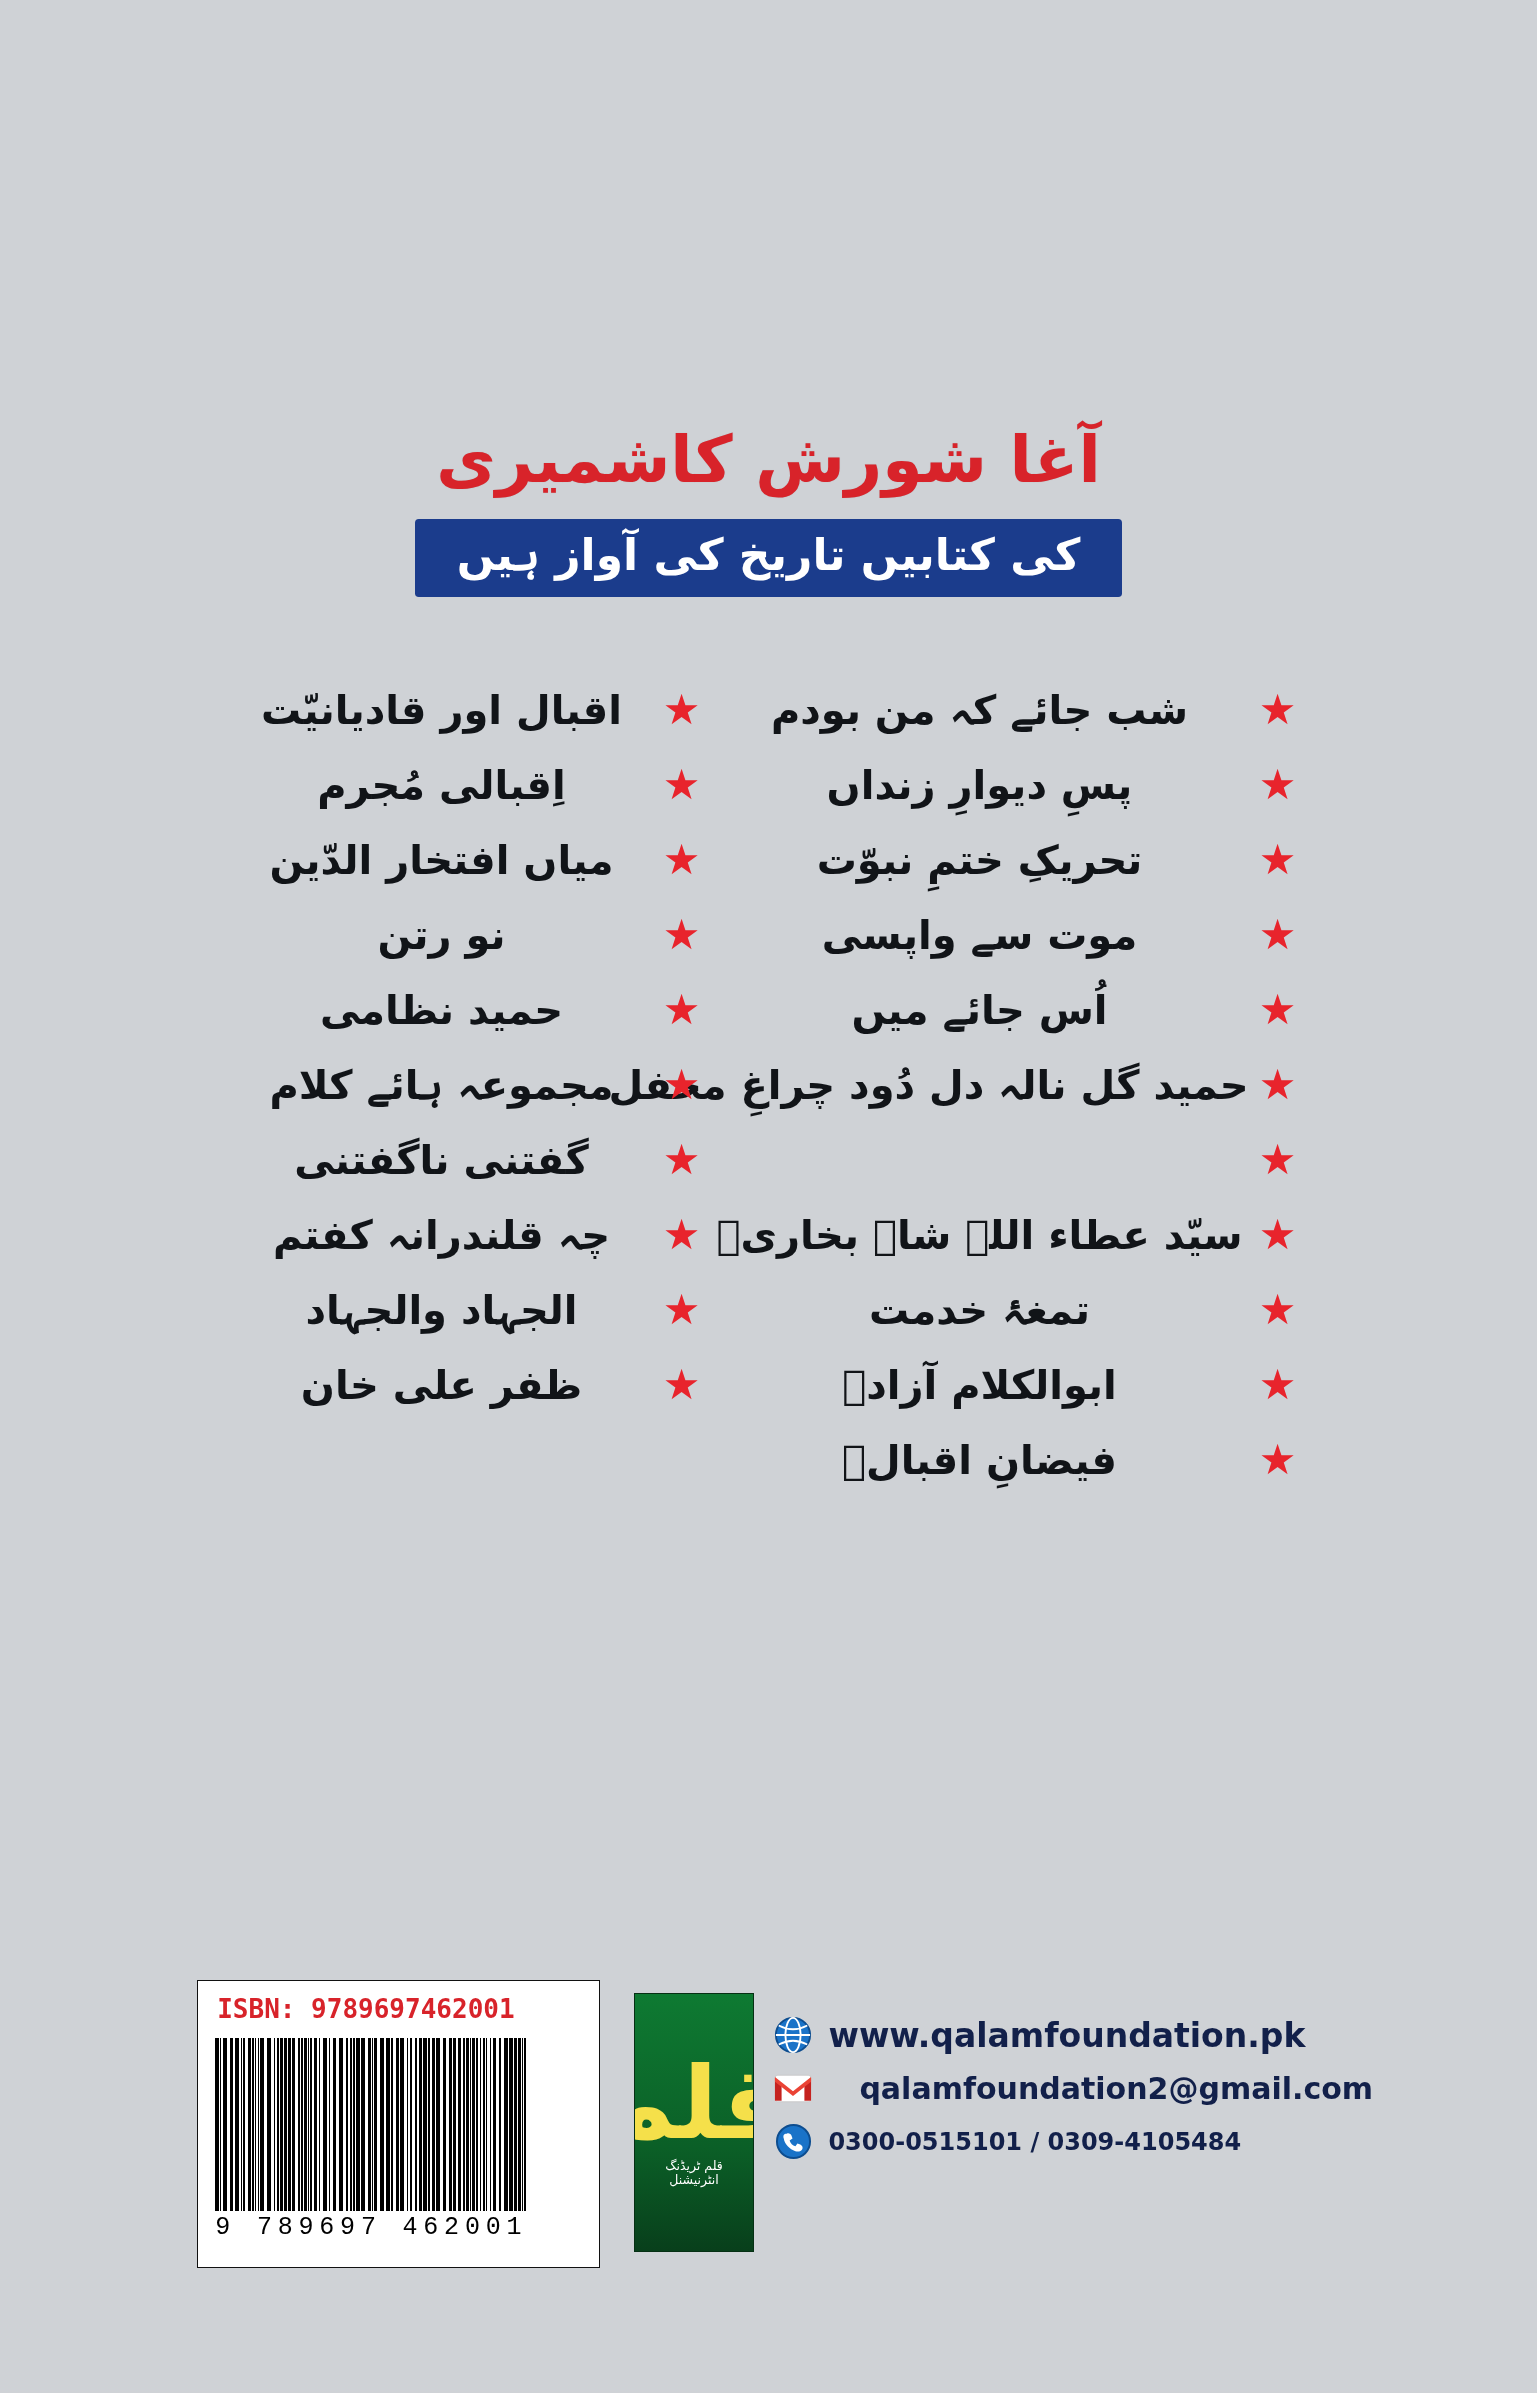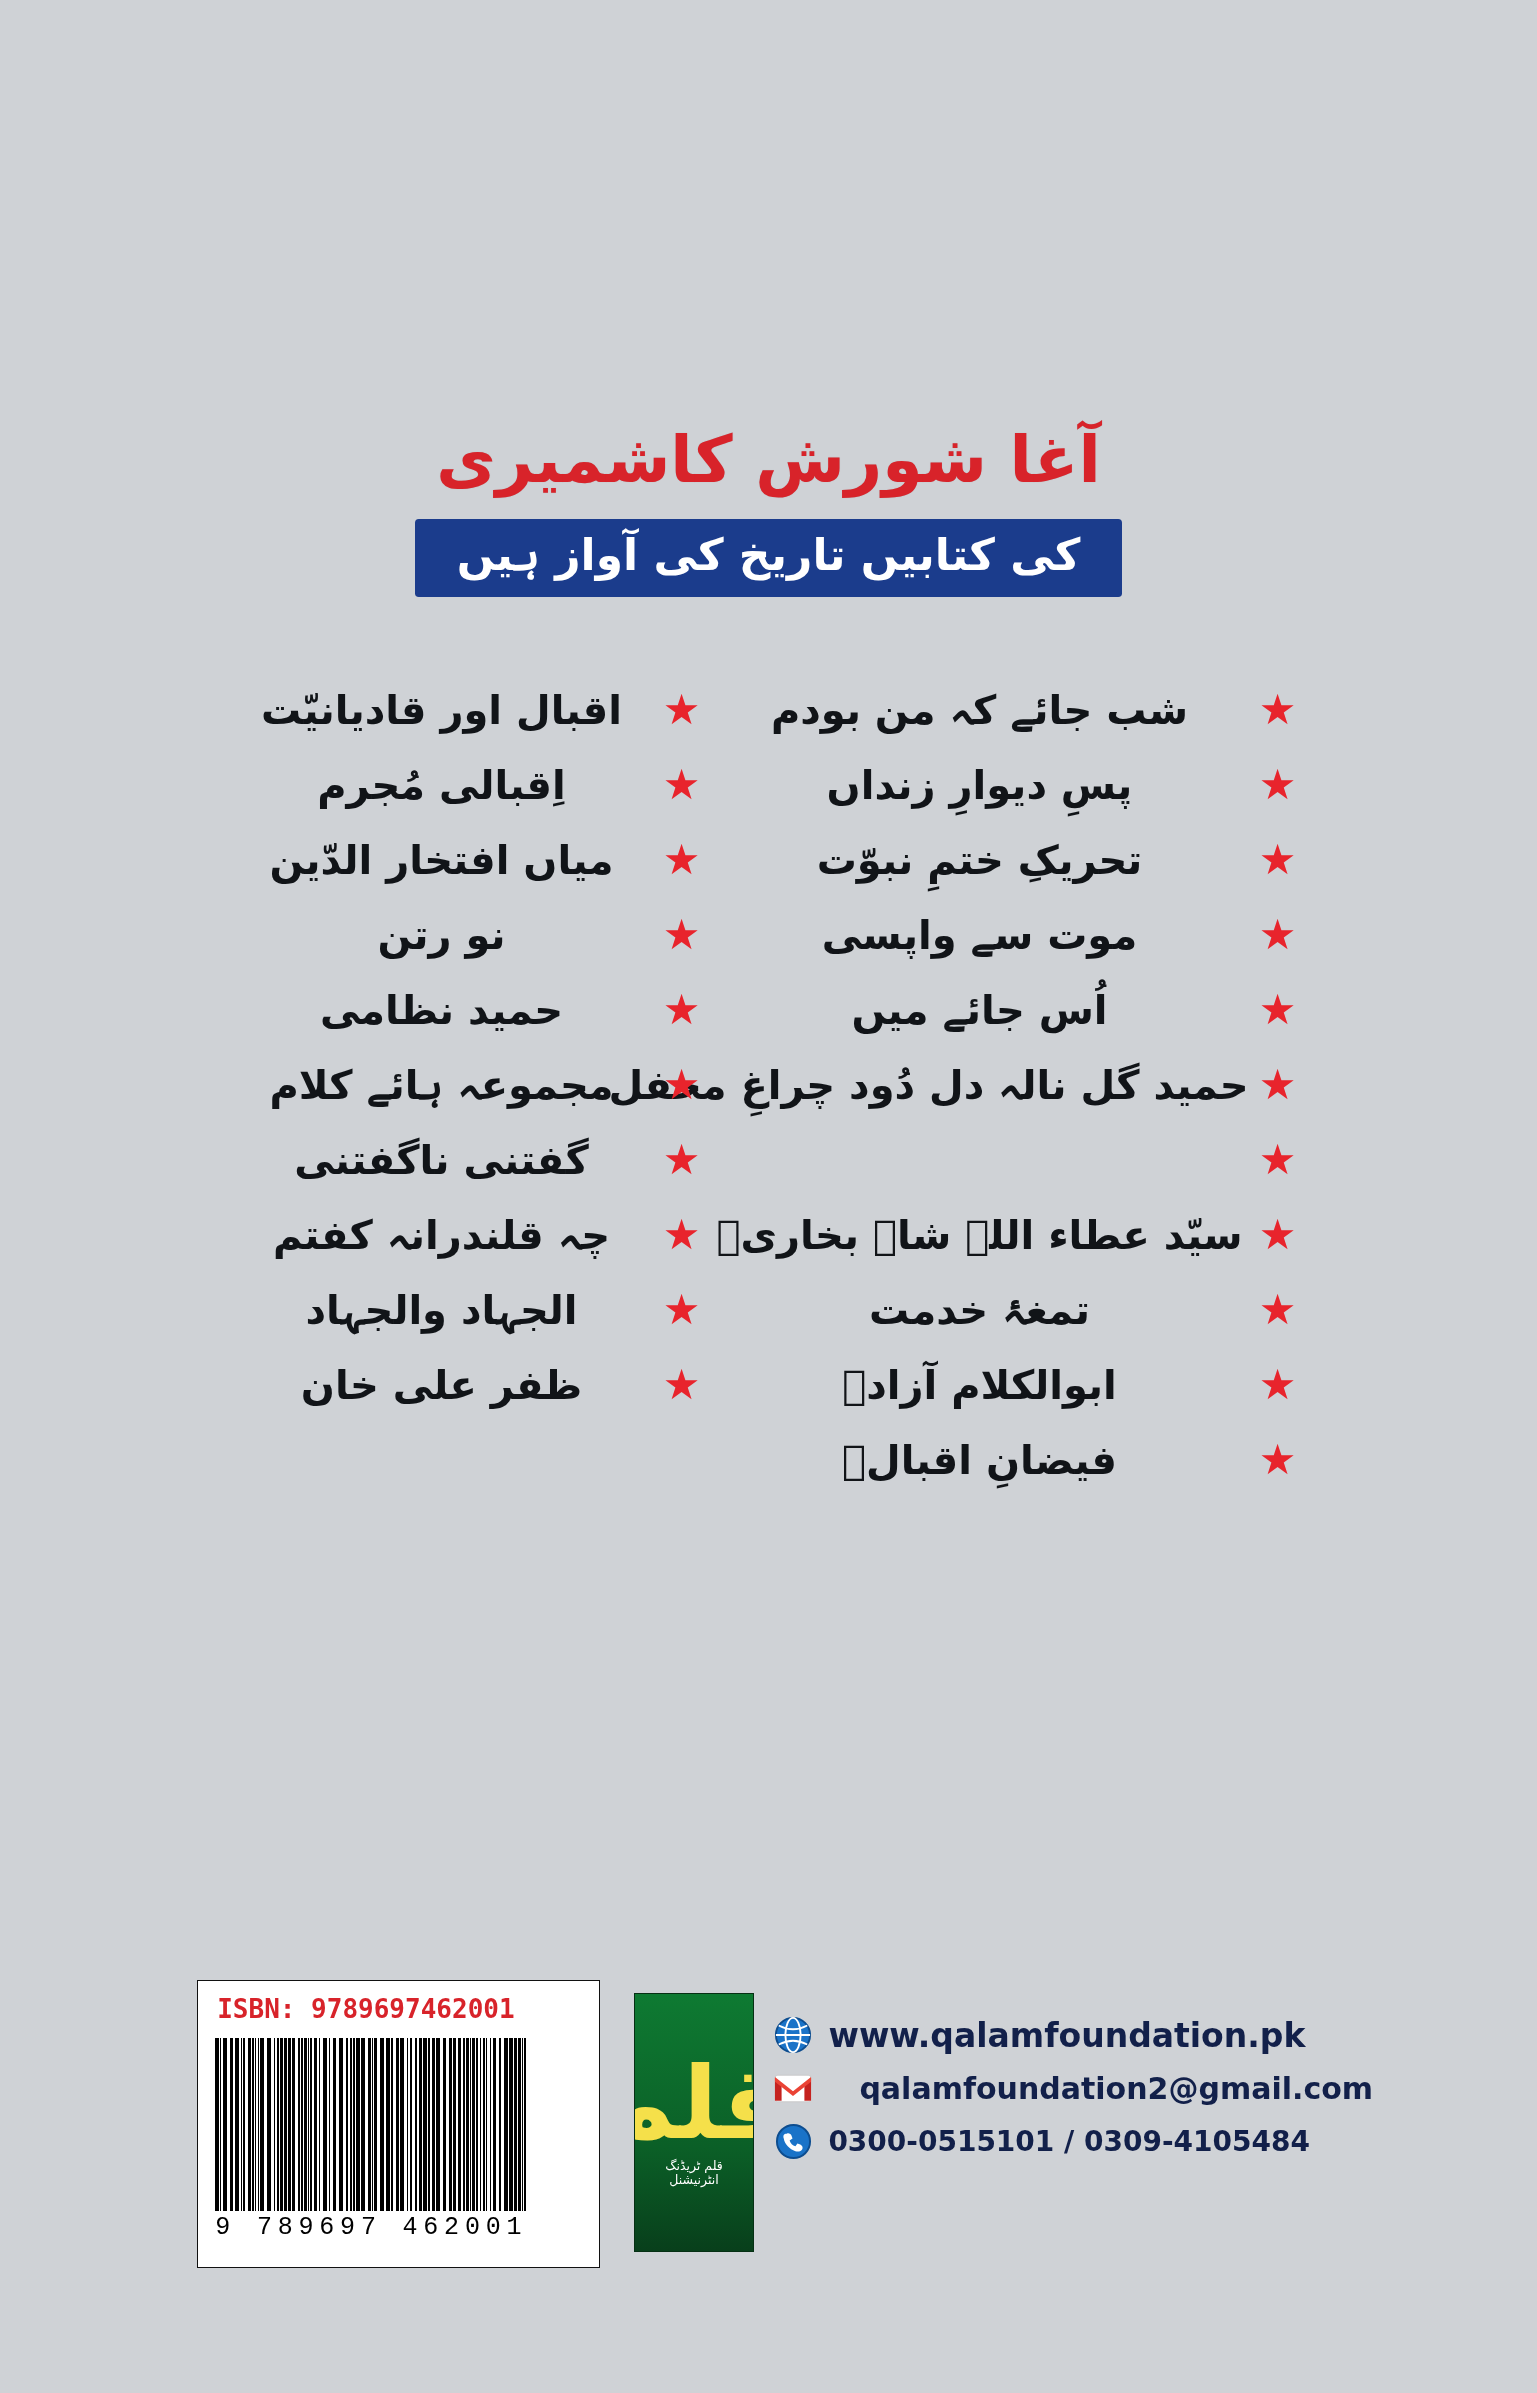--- a/index.html
+++ b/index.html
@@ -196,21 +196,21 @@
     display: flex; align-items: center; justify-content: center;
   }
   .cicon svg { display: block; }
   .ctext {
     color: #12204a;
     font-weight: bold;
     font-family: "DejaVu Sans", sans-serif;
   }
   .ctext.web   { font-size: 33px; }
   .ctext.mail  { font-size: 30px; margin-left: 31px; }
-  .ctext.phone { font-size: 28px; }
+  .ctext.phone { font-size: 24px; }
 </style>
 </head>
 <body>
 
 <div class="page">
 
   <div class="heading-wrap">
     <div class="author-name">آغا شورش کاشمیری</div>
     <div class="subtitle-bar">کی کتابیں تاریخ کی آواز ہیں</div>
   </div>

